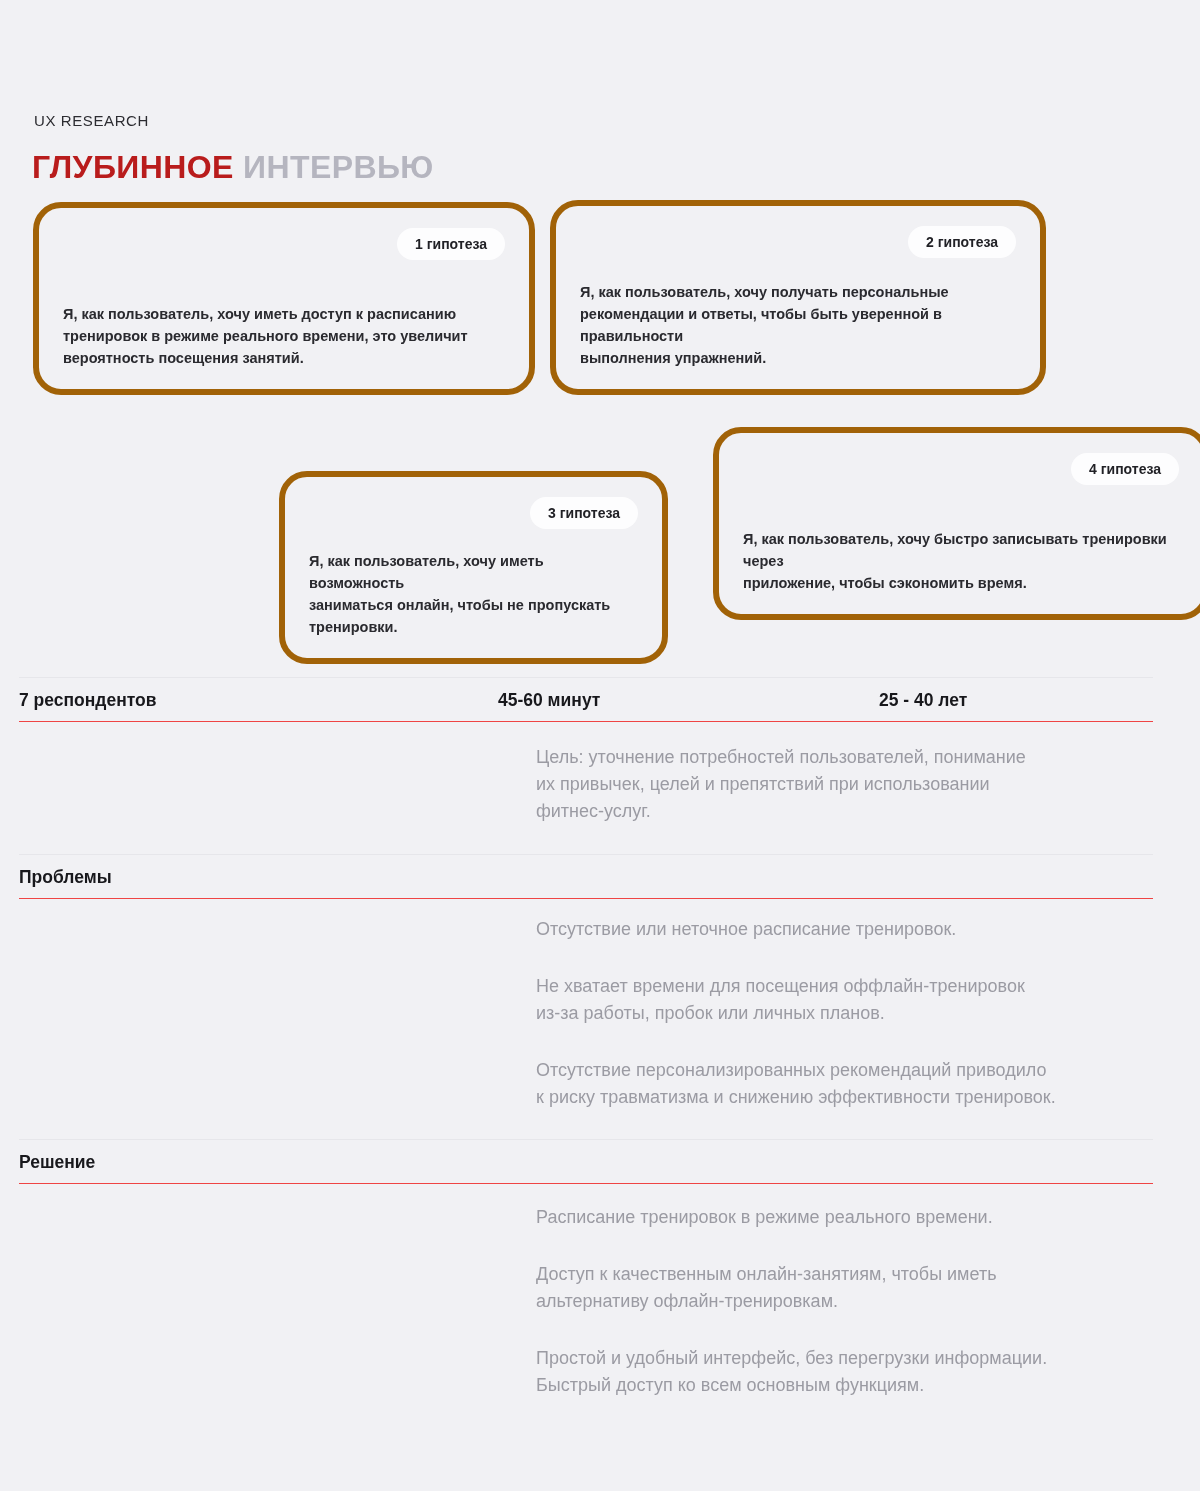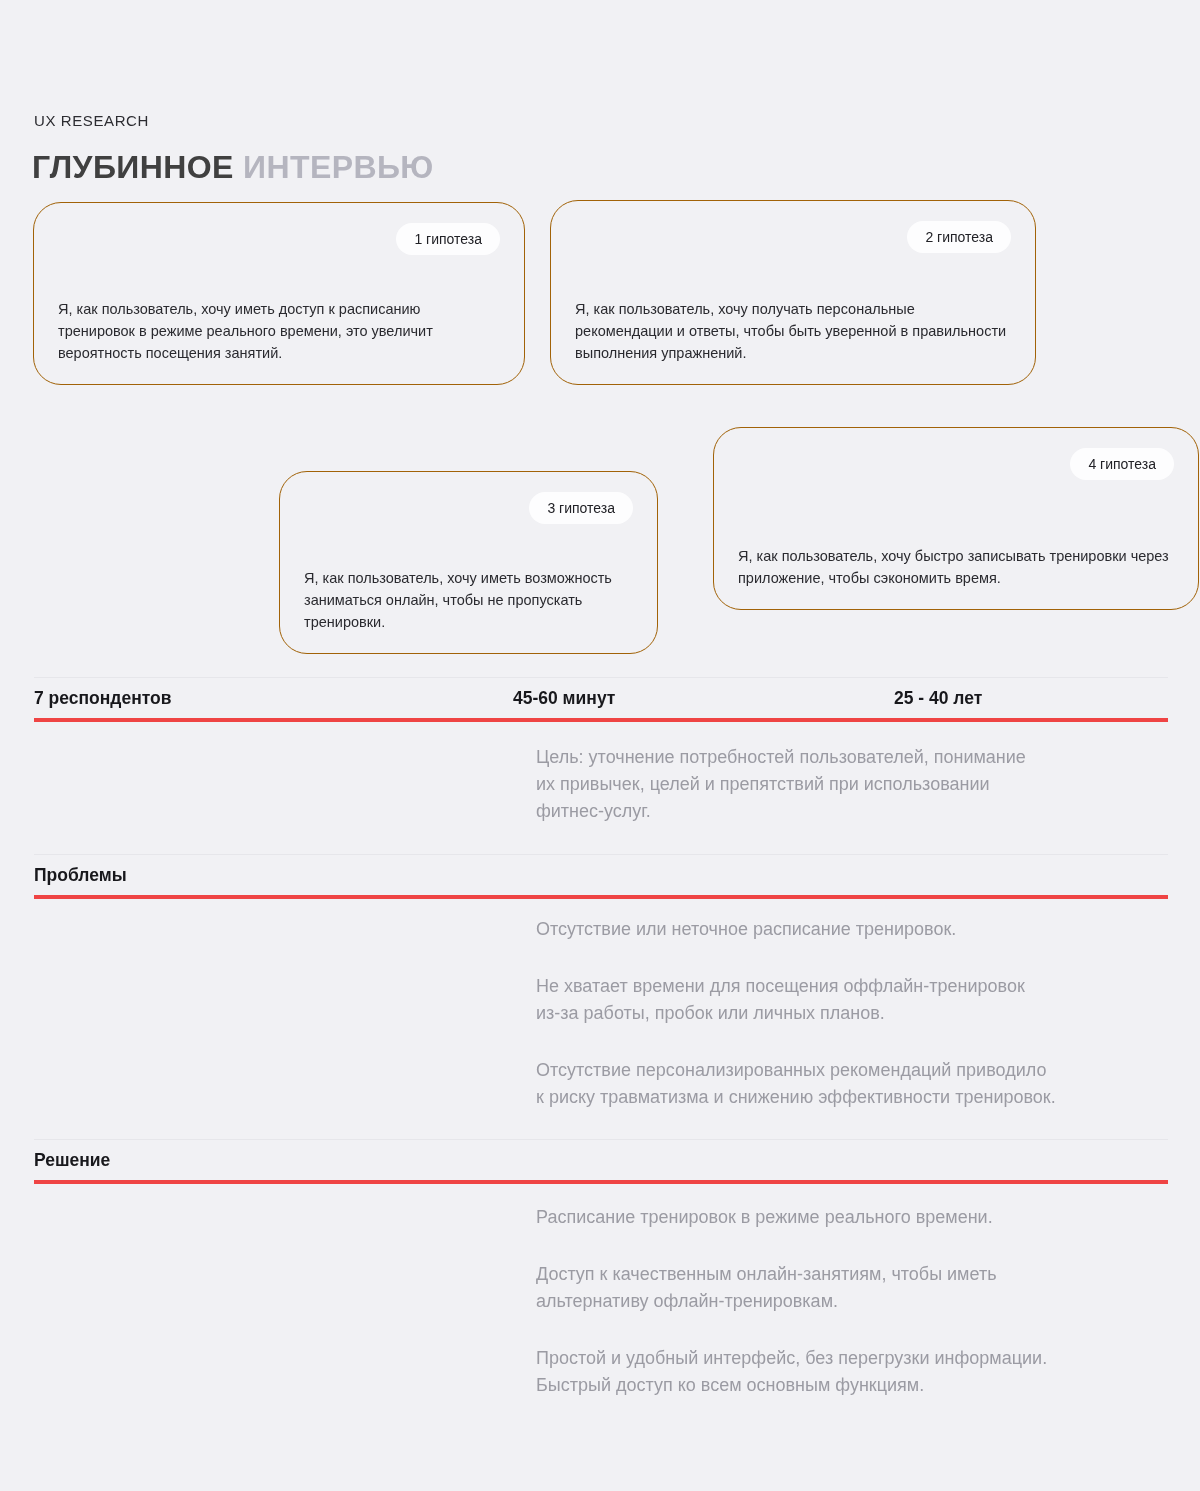--- a/index.html
+++ b/index.html
@@ -30,29 +30,30 @@
   .title {
     position: absolute;
     left: 32px;
     top: 126px;
     font-size: 32px;
     line-height: 40px;
     font-weight: 800;
     letter-spacing: 0.4px;
     white-space: nowrap;
   }
-  .title .dark { color: #404040; }
+  .title .dark { color: #b91c1c; }
   .title .muted { color: #b5b5bf; }
 
   
   .card {
     position: absolute;
-    border: 1px solid #a16207;
+    border: 6px solid #a16207;
     border-radius: 28px;
     background: transparent;
+    font-weight: bold;
   }
   .card-badge {
     position: absolute;
     top: 20px;
     right: 24px;
     background: #fdfdfe;
     border-radius: 18px;
     padding: 8px 18px;
     font-size: 14px;
     color: #212126;
@@ -69,25 +70,25 @@
     white-space: pre-line;
   }
   .card-1 { left: 33px;  top: 202px; width: 490px; height: 181px; }
   .card-2 { left: 550px; top: 200px; width: 484px; height: 183px; }
   .card-3 { left: 279px; top: 427px; width: 377px; height: 181px; margin-top: 44px; }
   .card-4 { left: 713px; top: 427px; width: 484px; height: 181px; }
 
   
   .divider-row {
     position: absolute;
-    left: 34px;
+    left: 19px;
     width: 1134px;
     height: 45px;
     border-top: 1px solid #e6e6ea;
-    border-bottom: 4px solid #ef4444;
+    border-bottom: 1px solid #ef4444;
     box-sizing: border-box;
   }
   .row-stats    { top: 677px; }
   .row-problems { top: 854px; }
   .row-solution { top: 1139px; }
 
   .row-label {
     position: absolute;
     top: 50%;
     transform: translateY(-50%);

